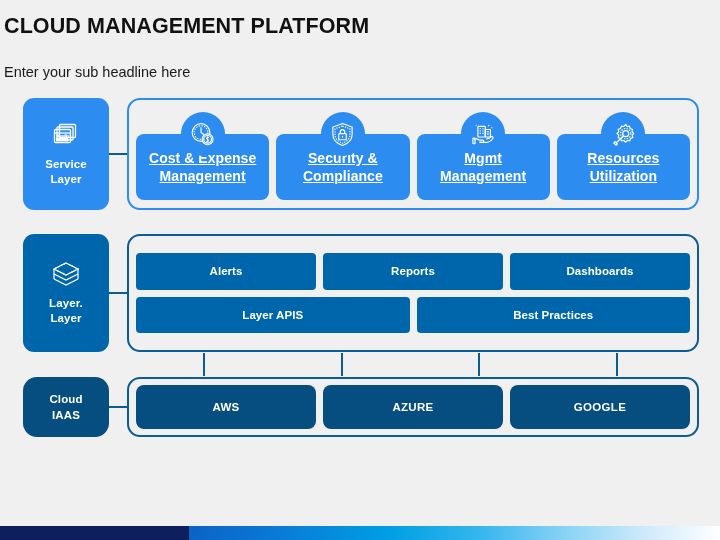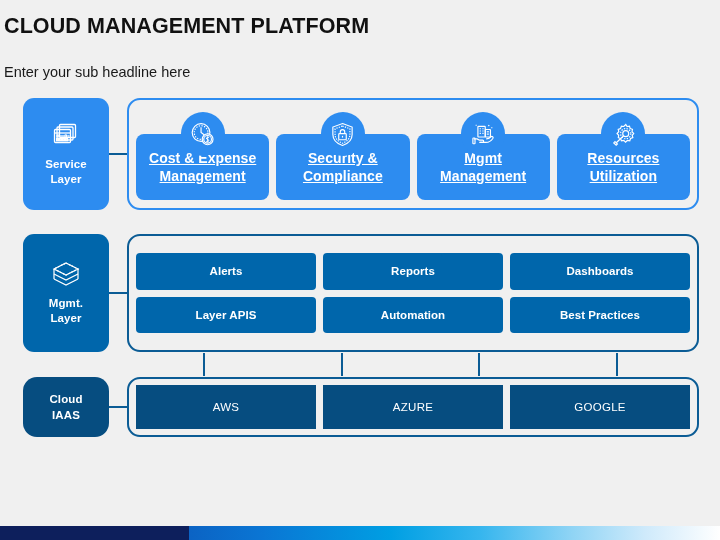--- a/index.html
+++ b/index.html
@@ -204,27 +204,27 @@
   #iaas-cards {
     position: absolute;
     left: 136px; top: 385px;
     width: 554px; height: 44px;
     display: flex;
     gap: 7px;
   }
   .iaas-card {
     flex: 1 1 0;
     background: #064d80;
-    border-radius: 0;
+    border-radius: 8px;
     display: flex;
     align-items: center;
     justify-content: center;
     color: #ffffff;
     font-size: 11.5px;
-    font-weight: normal;
+    font-weight: bold;
     text-align: center;
     letter-spacing: 0.3px;
   }
 
   
   #footer-bar {
     position: absolute;
     left: 0;
     bottom: 0;
     width: 720px;
@@ -279,21 +279,21 @@
     <span class="chip-icon">
       <svg width="32" height="30" viewBox="0 0 32 30" fill="none" stroke="#ffffff" stroke-width="1.2">
         <path d="M16 3 L28 9 L16 15 L4 9 Z"></path>
         <path d="M16 3 L28 9 L16 15 L4 9 Z" stroke-dasharray="1.6 1.6"></path>
         <path d="M4 14 L16 20 L28 14"></path>
         <path d="M4 19 L16 25 L28 19"></path>
         <path d="M4 9 L4 14 M28 9 L28 14 M4 14 L4 19 M28 14 L28 19"></path>
       </svg>
     </span>
     <span class="chip-label">
-      <span>Mgmt.</span><br>
+      <span>Layer.</span><br>
       <span>Layer</span>
     </span>
   </div>
 
   <div class="layer-chip" id="chip-cloud-iaas">
     <span class="chip-label">
       <span>Cloud</span><br>
       <span>IAAS</span>
     </span>
   </div>
@@ -392,21 +392,20 @@
   </div>
 
   <div id="mgmt-grid">
     <div class="mgmt-row">
       <div class="mgmt-card">Alerts</div>
       <div class="mgmt-card">Reports</div>
       <div class="mgmt-card">Dashboards</div>
     </div>
     <div class="mgmt-row">
       <div class="mgmt-card">Layer APIS</div>
-      <div class="mgmt-card">Automation</div>
       <div class="mgmt-card">Best Practices</div>
     </div>
   </div>
 
   <div id="iaas-cards">
     <div class="iaas-card">AWS</div>
     <div class="iaas-card">AZURE</div>
     <div class="iaas-card">GOOGLE</div>
   </div>
 

